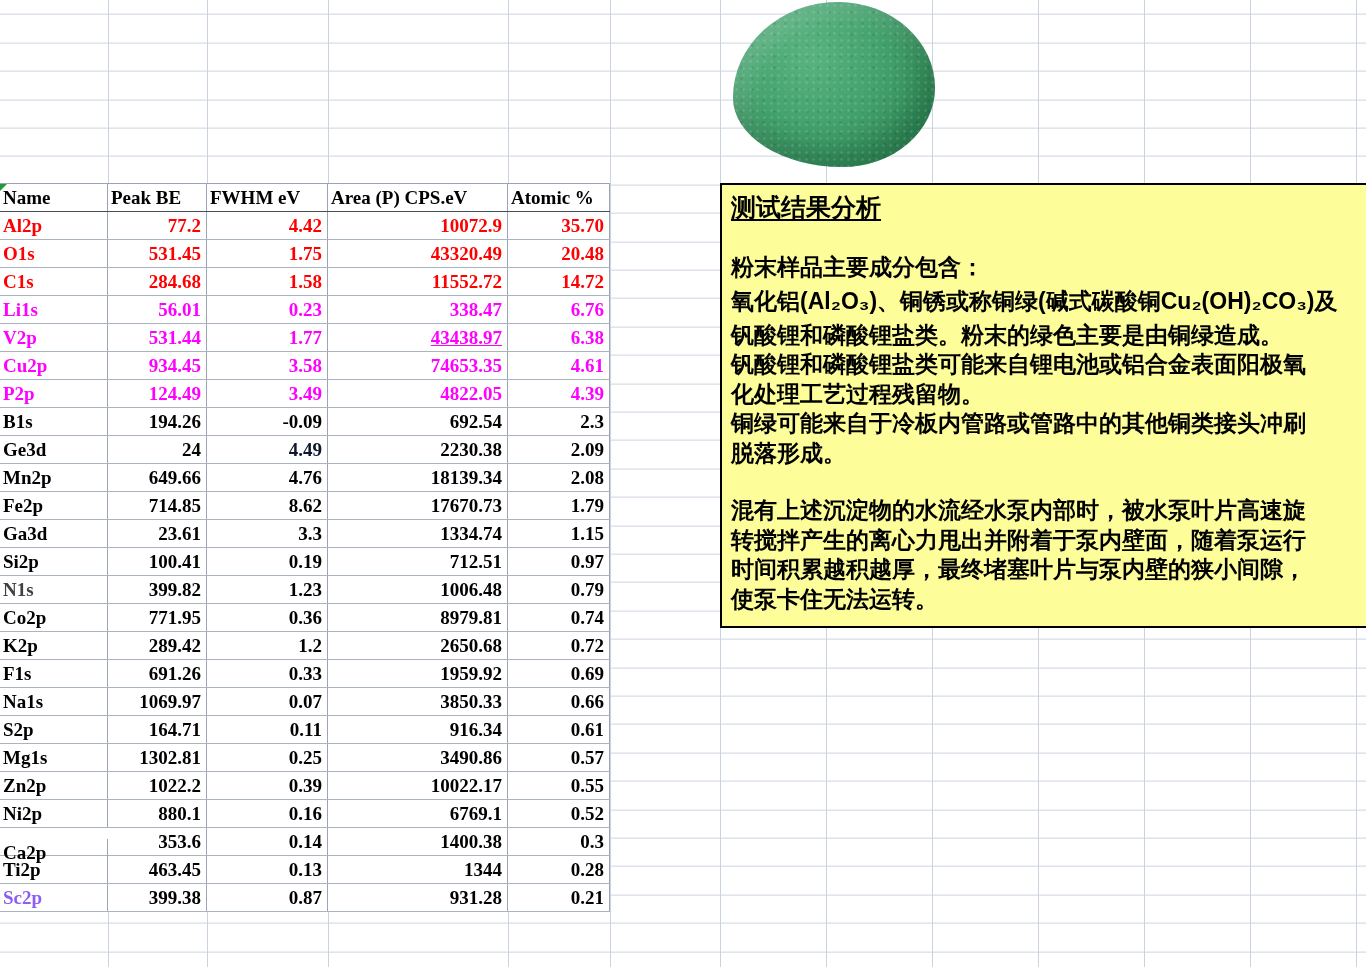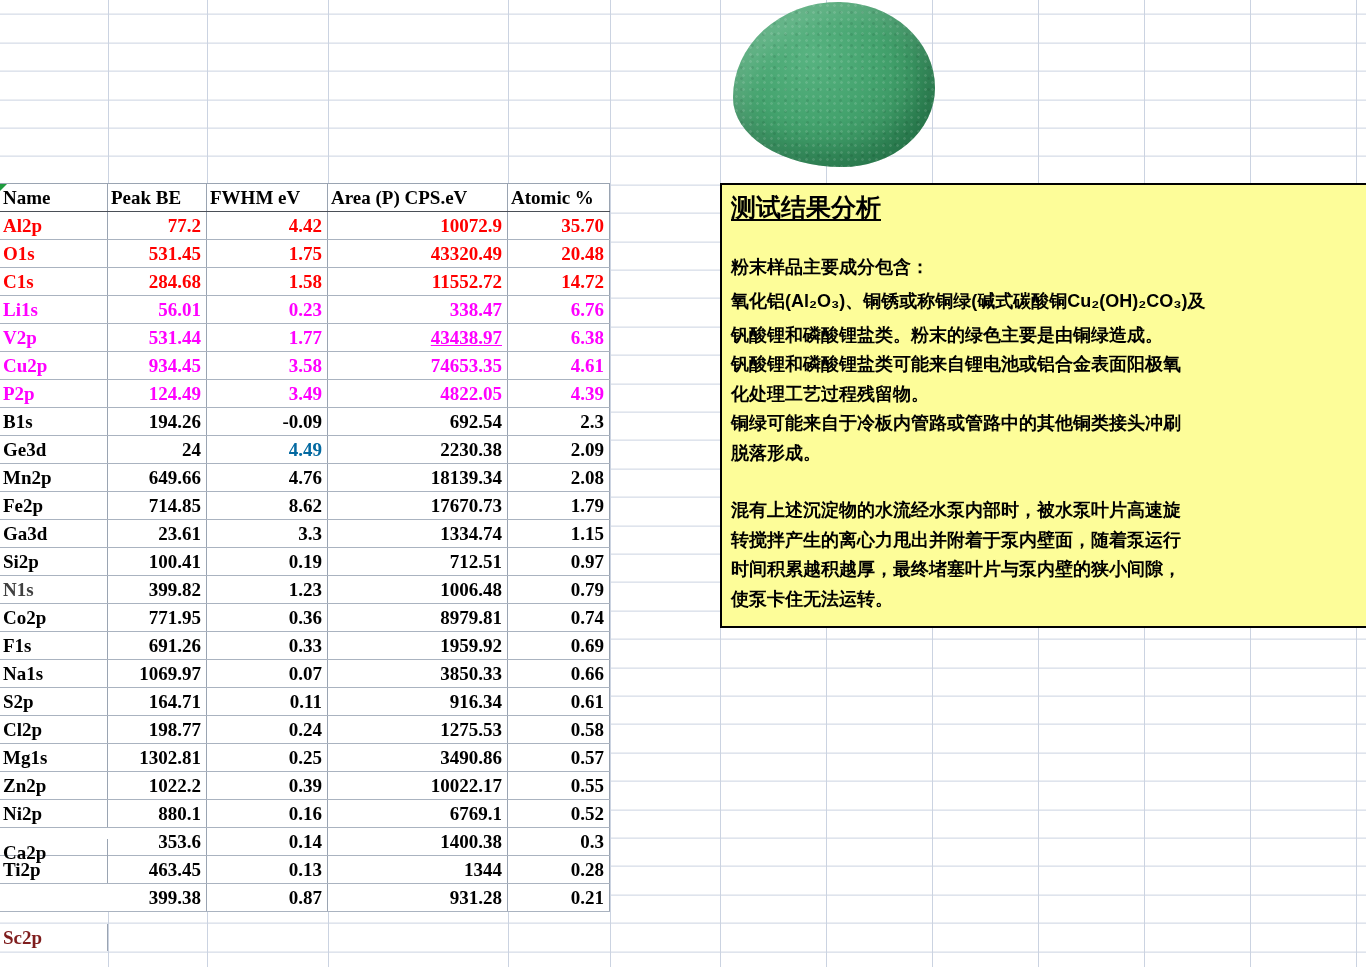--- a/index.html
+++ b/index.html
@@ -69,21 +69,21 @@
   .analysis-box{
     position:absolute;left:720px;top:183px;width:652px;height:445px;
     box-sizing:border-box;
     background:#fdfd99;
     border:2px solid #000;
     padding:6px 6px 0 9px;
     overflow:hidden;
   }
   .a-line{
     height:29.5px;line-height:29.5px;
-    font-size:18px;font-weight:bold;color:#000;
+    font-size:23px;font-weight:bold;color:#000;
     white-space:nowrap;
   }
   .a-title{height:34px;line-height:32px;font-size:25px;text-decoration:underline;text-underline-offset:3px;}
   .a-blank{height:28px;}
   .a-sub{height:38px;line-height:36px;}
 
   
   .powder{
     position:absolute;left:733px;top:2px;width:202px;height:165px;
     background:radial-gradient(circle at 38% 32%, #58b381 0%, #44a36e 40%, #37915e 72%, #2d8150 100%);
@@ -166,21 +166,21 @@
       <div class="t-row">
         <div class="t-cell c0 left" style="color: rgb(0, 0, 0);">B1s</div>
         <div class="t-cell c1" style="color: rgb(0, 0, 0);">194.26</div>
         <div class="t-cell c2" style="color: rgb(0, 0, 0);">-0.09</div>
         <div class="t-cell c3" style="color: rgb(0, 0, 0);">692.54</div>
         <div class="t-cell c4" style="color: rgb(0, 0, 0);">2.3</div>
       </div>
       <div class="t-row">
         <div class="t-cell c0 left" style="color: rgb(0, 0, 0);">Ge3d</div>
         <div class="t-cell c1" style="color: rgb(0, 0, 0);">24</div>
-        <div class="t-cell c2" style="color: #0369a1;">4.49</div>
+        <div class="t-cell c2" style="color: #0f172a;">4.49</div>
         <div class="t-cell c3" style="color: rgb(0, 0, 0);">2230.38</div>
         <div class="t-cell c4" style="color: rgb(0, 0, 0);">2.09</div>
       </div>
       <div class="t-row">
         <div class="t-cell c0 left" style="color: rgb(0, 0, 0);">Mn2p</div>
         <div class="t-cell c1" style="color: rgb(0, 0, 0);">649.66</div>
         <div class="t-cell c2" style="color: rgb(0, 0, 0);">4.76</div>
         <div class="t-cell c3" style="color: rgb(0, 0, 0);">18139.34</div>
         <div class="t-cell c4" style="color: rgb(0, 0, 0);">2.08</div>
       </div>
@@ -213,20 +213,27 @@
         <div class="t-cell c4" style="color: rgb(0, 0, 0);">0.79</div>
       </div>
       <div class="t-row">
         <div class="t-cell c0 left" style="color: rgb(0, 0, 0);">Co2p</div>
         <div class="t-cell c1" style="color: rgb(0, 0, 0);">771.95</div>
         <div class="t-cell c2" style="color: rgb(0, 0, 0);">0.36</div>
         <div class="t-cell c3" style="color: rgb(0, 0, 0);">8979.81</div>
         <div class="t-cell c4" style="color: rgb(0, 0, 0);">0.74</div>
       </div>
       <div class="t-row">
+        <div class="t-cell c0 left" style="color: rgb(0, 0, 0);">K2p</div>
+        <div class="t-cell c1" style="color: rgb(0, 0, 0);">289.42</div>
+        <div class="t-cell c2" style="color: rgb(0, 0, 0);">1.2</div>
+        <div class="t-cell c3" style="color: rgb(0, 0, 0);">2650.68</div>
+        <div class="t-cell c4" style="color: rgb(0, 0, 0);">0.72</div>
+      </div>
+      <div class="t-row">
         <div class="t-cell c0 left" style="color: rgb(0, 0, 0);">F1s</div>
         <div class="t-cell c1" style="color: rgb(0, 0, 0);">691.26</div>
         <div class="t-cell c2" style="color: rgb(0, 0, 0);">0.33</div>
         <div class="t-cell c3" style="color: rgb(0, 0, 0);">1959.92</div>
         <div class="t-cell c4" style="color: rgb(0, 0, 0);">0.69</div>
       </div>
       <div class="t-row">
         <div class="t-cell c0 left" style="color: rgb(0, 0, 0);">Na1s</div>
         <div class="t-cell c1" style="color: rgb(0, 0, 0);">1069.97</div>
         <div class="t-cell c2" style="color: rgb(0, 0, 0);">0.07</div>
@@ -234,27 +241,20 @@
         <div class="t-cell c4" style="color: rgb(0, 0, 0);">0.66</div>
       </div>
       <div class="t-row">
         <div class="t-cell c0 left" style="color: rgb(0, 0, 0);">S2p</div>
         <div class="t-cell c1" style="color: rgb(0, 0, 0);">164.71</div>
         <div class="t-cell c2" style="color: rgb(0, 0, 0);">0.11</div>
         <div class="t-cell c3" style="color: rgb(0, 0, 0);">916.34</div>
         <div class="t-cell c4" style="color: rgb(0, 0, 0);">0.61</div>
       </div>
       <div class="t-row">
-        <div class="t-cell c0 left" style="color: rgb(0, 0, 0);">Cl2p</div>
-        <div class="t-cell c1" style="color: rgb(0, 0, 0);">198.77</div>
-        <div class="t-cell c2" style="color: rgb(0, 0, 0);">0.24</div>
-        <div class="t-cell c3" style="color: rgb(0, 0, 0);">1275.53</div>
-        <div class="t-cell c4" style="color: rgb(0, 0, 0);">0.58</div>
-      </div>
-      <div class="t-row">
         <div class="t-cell c0 left" style="color: rgb(0, 0, 0);">Mg1s</div>
         <div class="t-cell c1" style="color: rgb(0, 0, 0);">1302.81</div>
         <div class="t-cell c2" style="color: rgb(0, 0, 0);">0.25</div>
         <div class="t-cell c3" style="color: rgb(0, 0, 0);">3490.86</div>
         <div class="t-cell c4" style="color: rgb(0, 0, 0);">0.57</div>
       </div>
       <div class="t-row">
         <div class="t-cell c0 left" style="color: rgb(0, 0, 0);">Zn2p</div>
         <div class="t-cell c1" style="color: rgb(0, 0, 0);">1022.2</div>
         <div class="t-cell c2" style="color: rgb(0, 0, 0);">0.39</div>
@@ -276,21 +276,21 @@
         <div class="t-cell c4" style="color: rgb(0, 0, 0);">0.3</div>
       </div>
       <div class="t-row">
         <div class="t-cell c0 left" style="color: rgb(0, 0, 0);">Ti2p</div>
         <div class="t-cell c1" style="color: rgb(0, 0, 0);">463.45</div>
         <div class="t-cell c2" style="color: rgb(0, 0, 0);">0.13</div>
         <div class="t-cell c3" style="color: rgb(0, 0, 0);">1344</div>
         <div class="t-cell c4" style="color: rgb(0, 0, 0);">0.28</div>
       </div>
       <div class="t-row">
-        <div class="t-cell c0 left" style="color: #7f1d1d; margin-top: 40px;">Sc2p</div>
+        <div class="t-cell c0 left" style="color: #8b5cf6;">Sc2p</div>
         <div class="t-cell c1" style="color: rgb(0, 0, 0);">399.38</div>
         <div class="t-cell c2" style="color: rgb(0, 0, 0);">0.87</div>
         <div class="t-cell c3" style="color: rgb(0, 0, 0);">931.28</div>
         <div class="t-cell c4" style="color: rgb(0, 0, 0);">0.21</div>
       </div>
     </div>
   <div class="corner-mark"></div>
 
   <div class="analysis-box">
     <div>

